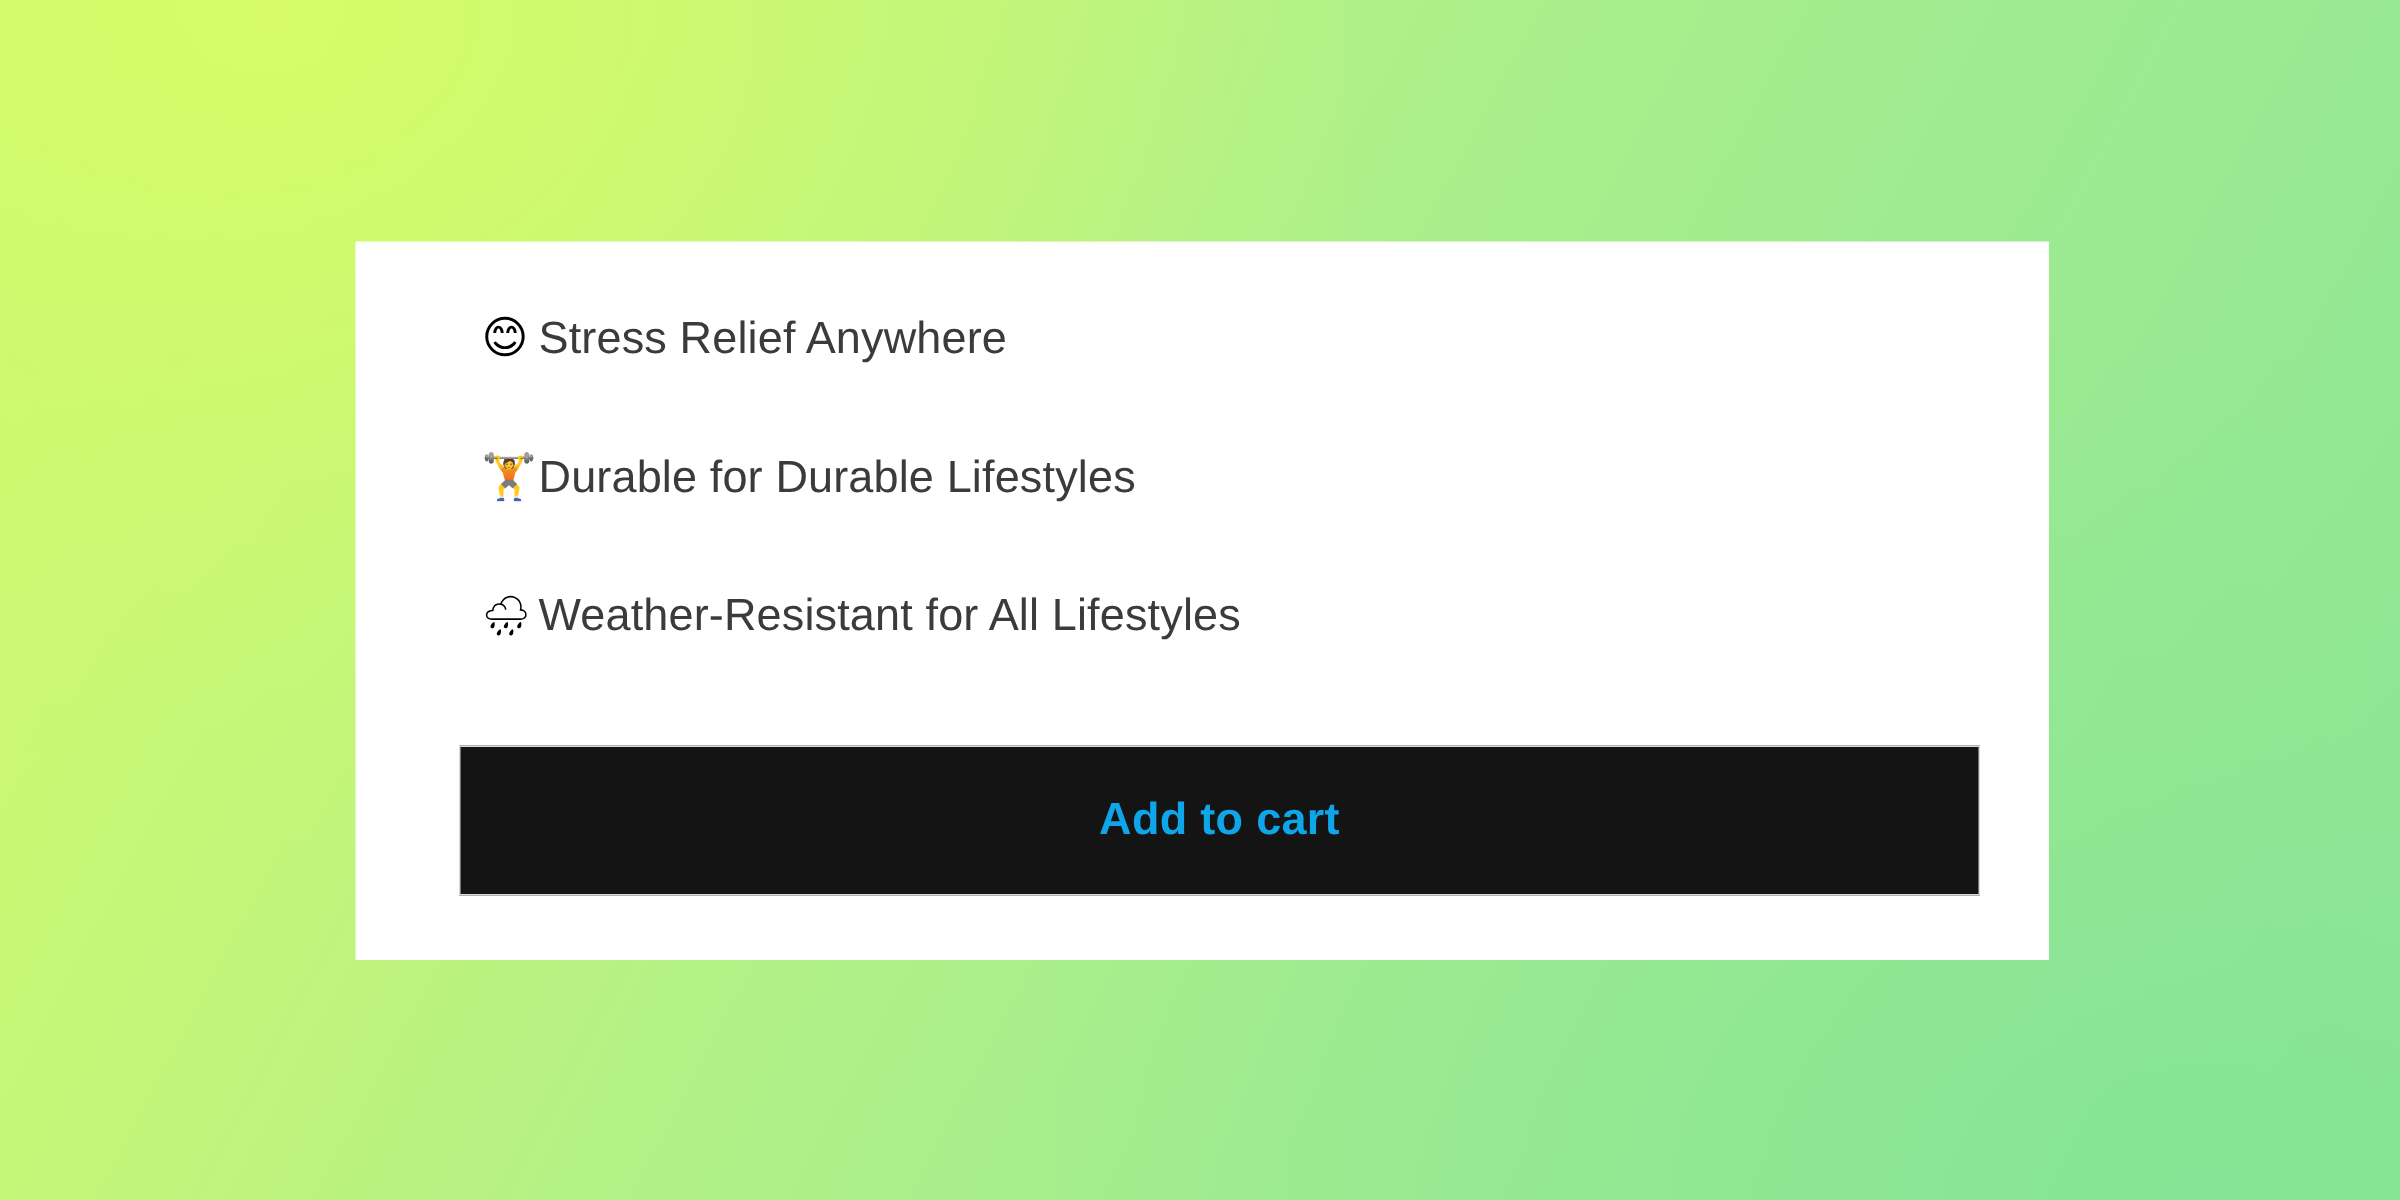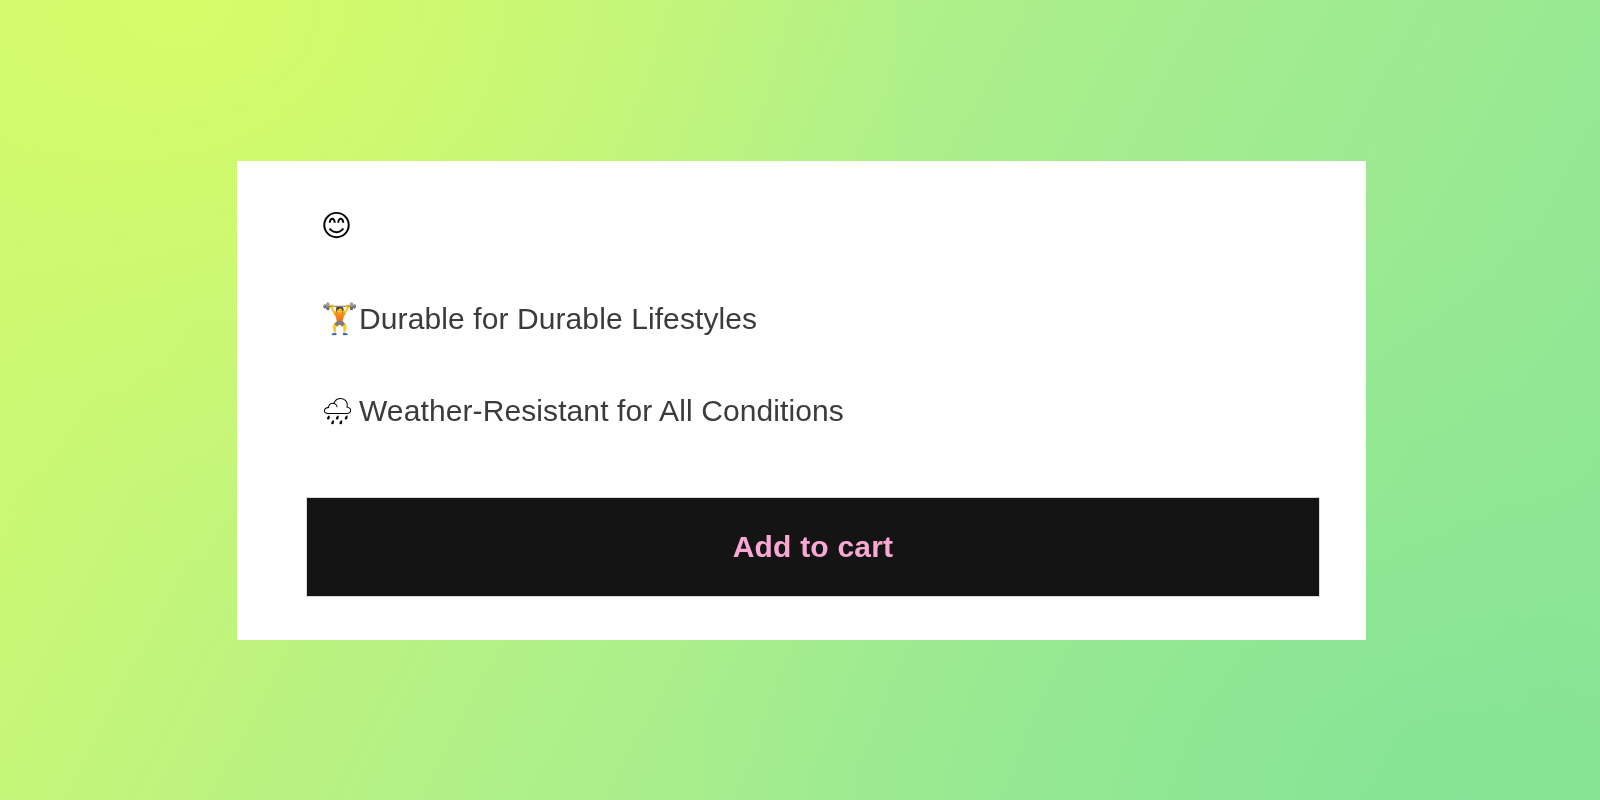--- a/index.html
+++ b/index.html
@@ -118,21 +118,21 @@
   
   .add-to-cart {
     position: absolute;
     left: 69px;
     top: 336px;
     width: 1014px;
     height: 100px;
     background: #141414;
     border: 1px solid #d9d9d9;
     box-sizing: border-box;
-    color: #f9a8d4;
+    color: #0ea5e9;
     font-family: "Liberation Sans", "DejaVu Sans", sans-serif;
     font-size: 30px;
     font-weight: 700;
     letter-spacing: 0.2px;
     display: flex;
     align-items: center;
     justify-content: center;
     cursor: pointer;
     padding: 0;
   }
@@ -141,30 +141,31 @@
 <body>
 
 <div id="stage">
 
   <div class="card">
 
     <ul class="feature-list">
 
       <li class="feature-row r0">
         <span class="feature-emoji">😊</span>
+        <span class="feature-label">Stress Relief Anywhere</span>
       </li>
 
       <li class="feature-row r1">
         <span class="feature-emoji">🏋</span>
         <span class="feature-label">Durable for Durable Lifestyles</span>
       </li>
 
       <li class="feature-row r2">
         <span class="feature-emoji small">🌧</span>
-        <span class="feature-label">Weather-Resistant for All Conditions</span>
+        <span class="feature-label">Weather-Resistant for All Lifestyles</span>
       </li>
 
     </ul>
 
     <button type="button" class="add-to-cart">Add to cart</button>
 
   </div>
 
 </div>
 

